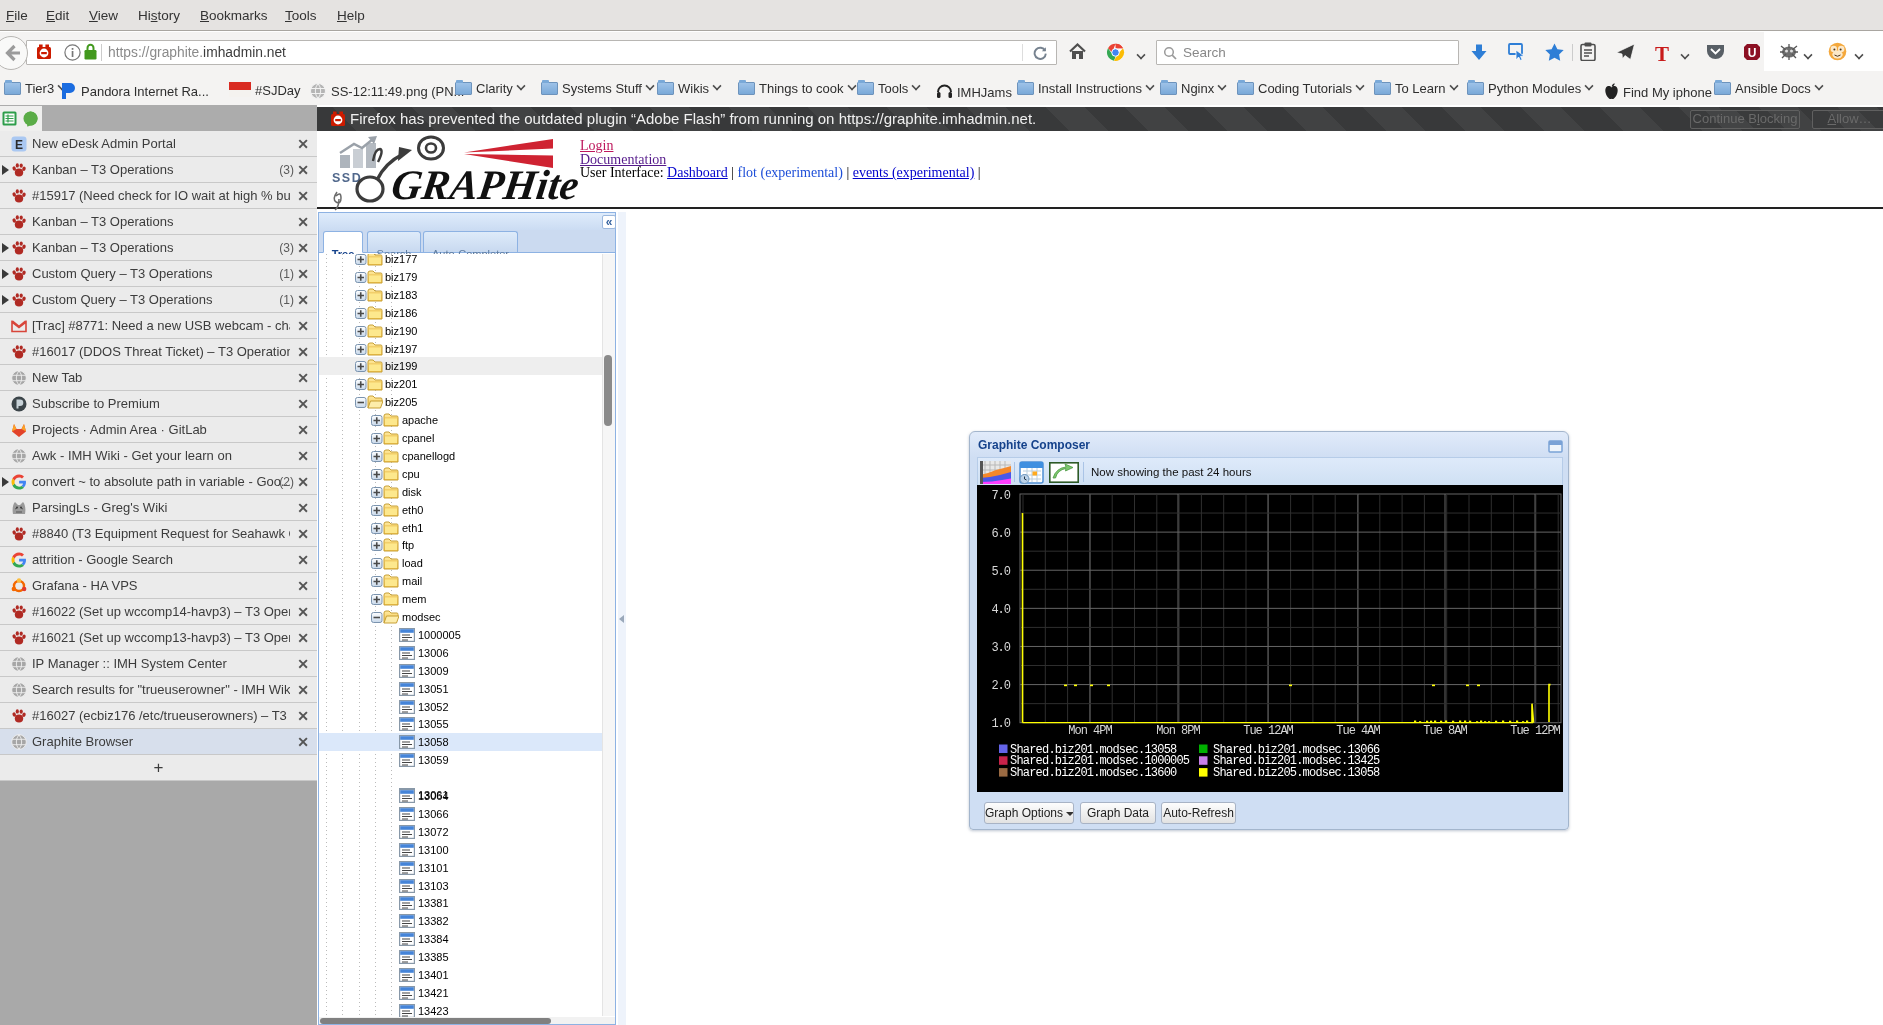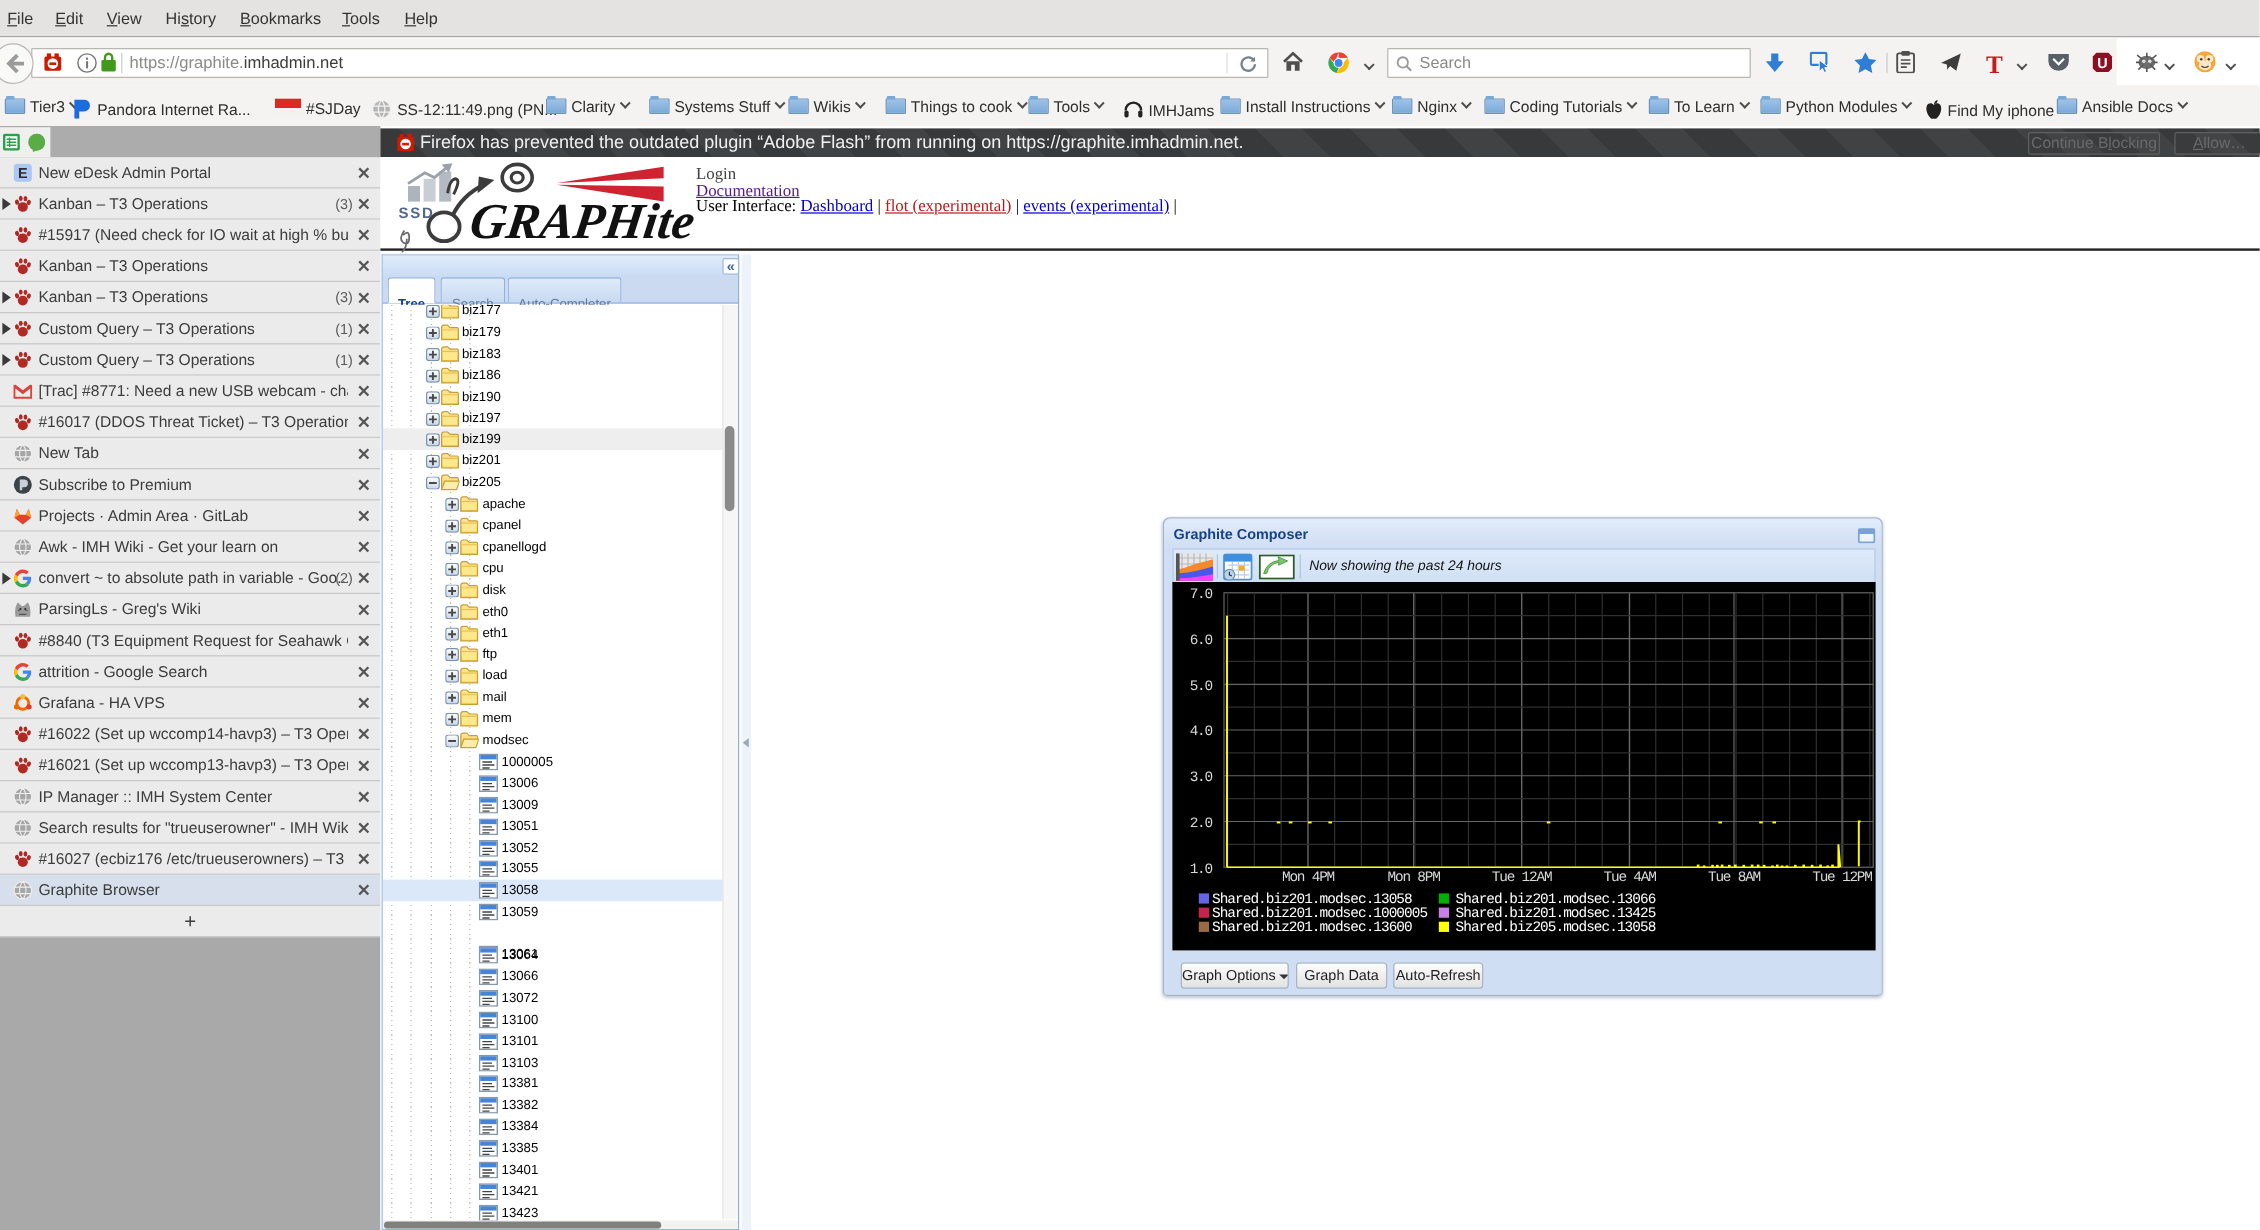--- a/index.html
+++ b/index.html
@@ -53,21 +53,21 @@
 #tabstrip { position:absolute; left:0; top:17px; width:296px; height:23px; background:#cbdaf0; border-bottom:1px solid #8db2e3; }
 .tab { position:absolute; top:1px; height:21px; border:1px solid #8db2e3; border-bottom:none; border-radius:3px 3px 0 0; font-size:11px; padding:16px 0 0 0; text-align:center; white-space:nowrap; }
 #treebody { position:absolute; left:0; top:41px; width:296px; height:770px; overflow:hidden; background:#fff; font-size:11px; color:#000; }
 .trow { position:absolute; left:0; width:296px; height:18px; }
 .trow .lbl { position:absolute; top:3px; }
 #splitter { position:absolute; left:301px; top:81px; width:8px; height:813px; background:#eef3fb; }
 
 
 #cwin { position:absolute; left:652px; top:300px; width:600px; height:399px; background:linear-gradient(#e1ebfa 0px,#cfdef3 26px,#cfdef3 100%); border:1px solid #a3b5cc; border-radius:6px 6px 4px 4px; box-shadow:0 1px 3px rgba(90,110,140,.4); }
 #ctitle { position:absolute; left:0; top:0; width:598px; height:25px; color:#15428b; font-weight:bold; font-size:12px; }
-#ctoolbar { position:absolute; left:7px; top:25px; width:586px; height:29px; background:linear-gradient(#deeafa,#cfe0f3); border:1px solid #b6cce8;font-style:italic; }
+#ctoolbar { position:absolute; left:7px; top:25px; width:586px; height:29px; background:linear-gradient(#deeafa,#cfe0f3); border:1px solid #b6cce8; }
 #cgraph { position:absolute; left:7px; top:53px; width:586px; height:307px; background:#000; }
 .cbtn { position:absolute; top:370px; height:22px; background:linear-gradient(#fdfdfd,#e2e2e2); border:1px solid #a8b3c5; border-radius:3px; font-size:12px; color:#222; text-align:center; padding-top:3px; white-space:nowrap; overflow:hidden; }
 </style>
 </head>
 <body>
 <div id="stage">
 <svg width="0" height="0" style="position:absolute">
   <defs>
     <linearGradient id="foldg" x1="0" y1="0" x2="0" y2="1">
           <stop offset="0" stop-color="#fee9a0"></stop>
@@ -473,23 +473,23 @@
         <path d="M71 26 L85 15 L72 12 Z" fill="#3c3c3c"></path>
 
         <ellipse cx="104" cy="13" rx="12.5" ry="11" fill="none" stroke="#3c3c3c" stroke-width="3"></ellipse>
         <ellipse cx="104" cy="13" rx="5" ry="4.5" fill="none" stroke="#3c3c3c" stroke-width="2.6"></ellipse>
 
         <polygon points="137,17.5 226,4 226,13.5" fill="#cf2332"></polygon>
         <polygon points="137,19 226,20.5 226,33" fill="#cf2332"></polygon>
       </svg>
       <span style="position:absolute;left:75px;top:30px;font-family:'Liberation Serif',serif;font-style:italic;font-weight:bold;font-size:42px;color:#111;transform:skewX(-8deg)">GRAPHite</span>
       <div class="serif" style="position:absolute;left:263px;top:8px;font-size:14px;line-height:13.5px">
-        <a style="color:#404040;">Login</a><br>
+        <a style="color:#be185d;text-decoration:underline">Login</a><br>
         <a style="color:#551a8b;text-decoration:underline">Documentation</a><br>
-        <span style="color:#000">User Interface: </span><a style="color:#0000cc;text-decoration:underline">Dashboard</a> | <a style="color:#b91c1c;text-decoration:underline">flot (experimental)</a> | <a style="color:#0000cc;text-decoration:underline">events (experimental)</a> |
+        <span style="color:#000">User Interface: </span><a style="color:#0000cc;text-decoration:underline">Dashboard</a> | <a style="color:#1d4ed8;">flot (experimental)</a> | <a style="color:#0000cc;text-decoration:underline">events (experimental)</a> |
       </div>
     </div>
     <div id="treepanel">
       <div id="treehead"></div>
       <div style="position:absolute;left:283px;top:2px;width:14px;height:14px;background:#fff;border:1px solid #9cb8dd;border-radius:2px;color:#3764a0;font-size:12px;font-weight:bold;text-align:center;line-height:12px">«</div>
       <div id="tabstrip">
         <div class="tab" style="left:4px;width:40px;background:#fff;border-bottom:1px solid #fff;height:22px;font-weight:bold;color:#15428b">Tree</div>
         <div class="tab" style="left:48px;width:54px;background:linear-gradient(#deebfa,#c8d9f0);color:#5f7c9f">Search</div>
         <div class="tab" style="left:104px;width:95px;background:linear-gradient(#deebfa,#c8d9f0);color:#5f7c9f">Auto-Completer</div>
       </div>

